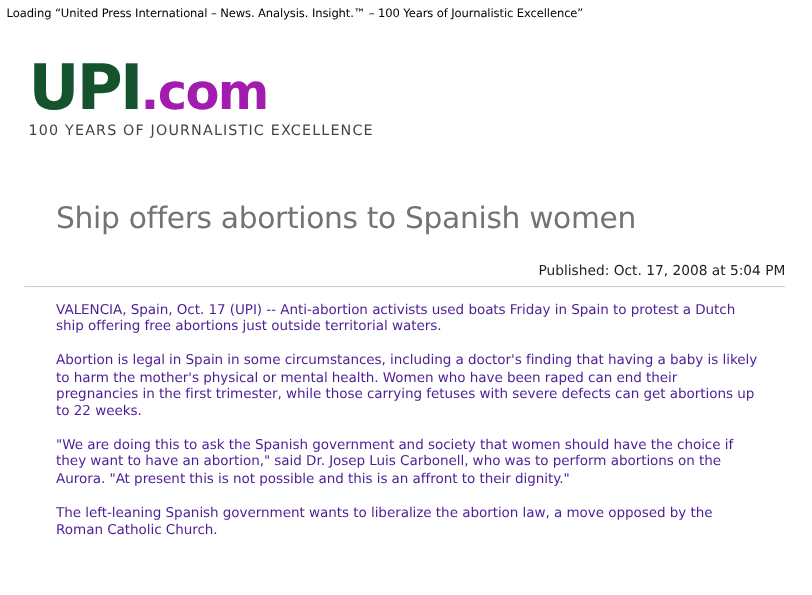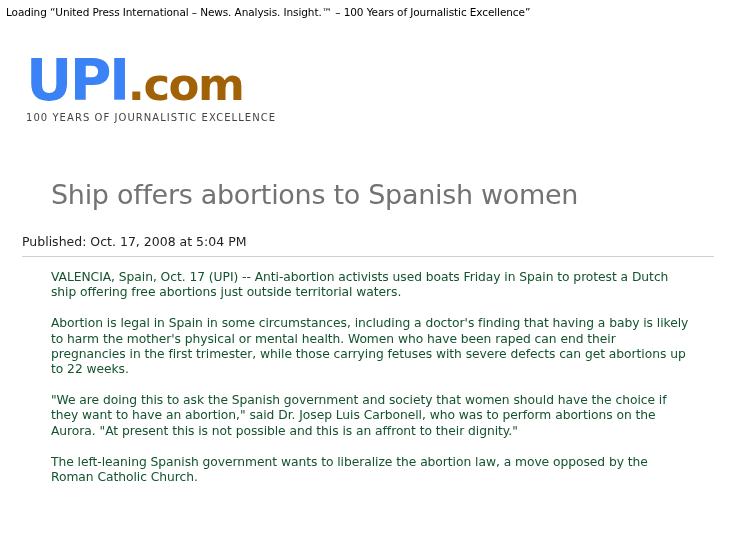--- a/index.html
+++ b/index.html
@@ -32,61 +32,62 @@
   }
   .logo-main {
     font-family: "DejaVu Sans", "Liberation Sans", sans-serif;
     font-size: 57px;
     font-weight: bold;
     letter-spacing: -2.5px;
     line-height: 1;
     color: #1b5c96;
   }
   .logo-main .upi {
-    color: #3b82f6;
+    color: #14532d;
   }
   .logo-main .dotcom {
-    color: #a16207;
+    color: #a21caf;
     font-size: 45px;
     letter-spacing: -1.5px;
   }
   .logo-tag {
     margin-top: 3px;
-    font-size: 10px;
+    font-size: 13px;
     color: #444;
     letter-spacing: 1.05px;
     font-weight: normal;
     white-space: nowrap;
   }
   .headline {
     margin-top: 56px;
     margin-left: 29px;
     font-size: 27px;
     font-weight: normal;
     color: #737373;
     letter-spacing: -0.3px;
   }
   .published {
     margin-top: 24px;
     margin-right: 24px;
+    text-align: right;
     font-size: 12.5px;
     color: #222;
     border-bottom: 1px solid #cfcfcf;
     padding-bottom: 7px;
   }
   .article {
     margin-top: 13px;
     margin-left: 29px;
     width: 640px;
   }
   .article p {
     margin: 0 0 16px 0;
     font-size: 12.3px;
     line-height: 15.2px;
-    color: #14532d;
+    color: #4c1d95;
     letter-spacing: -0.05px;
   }
 </style>
 </head>
 <body>
 
 <div class="status-bar">Loading “United Press International – News. Analysis. Insight.™ – 100 Years of Journalistic Excellence”</div>
 
 <div class="page">
 

